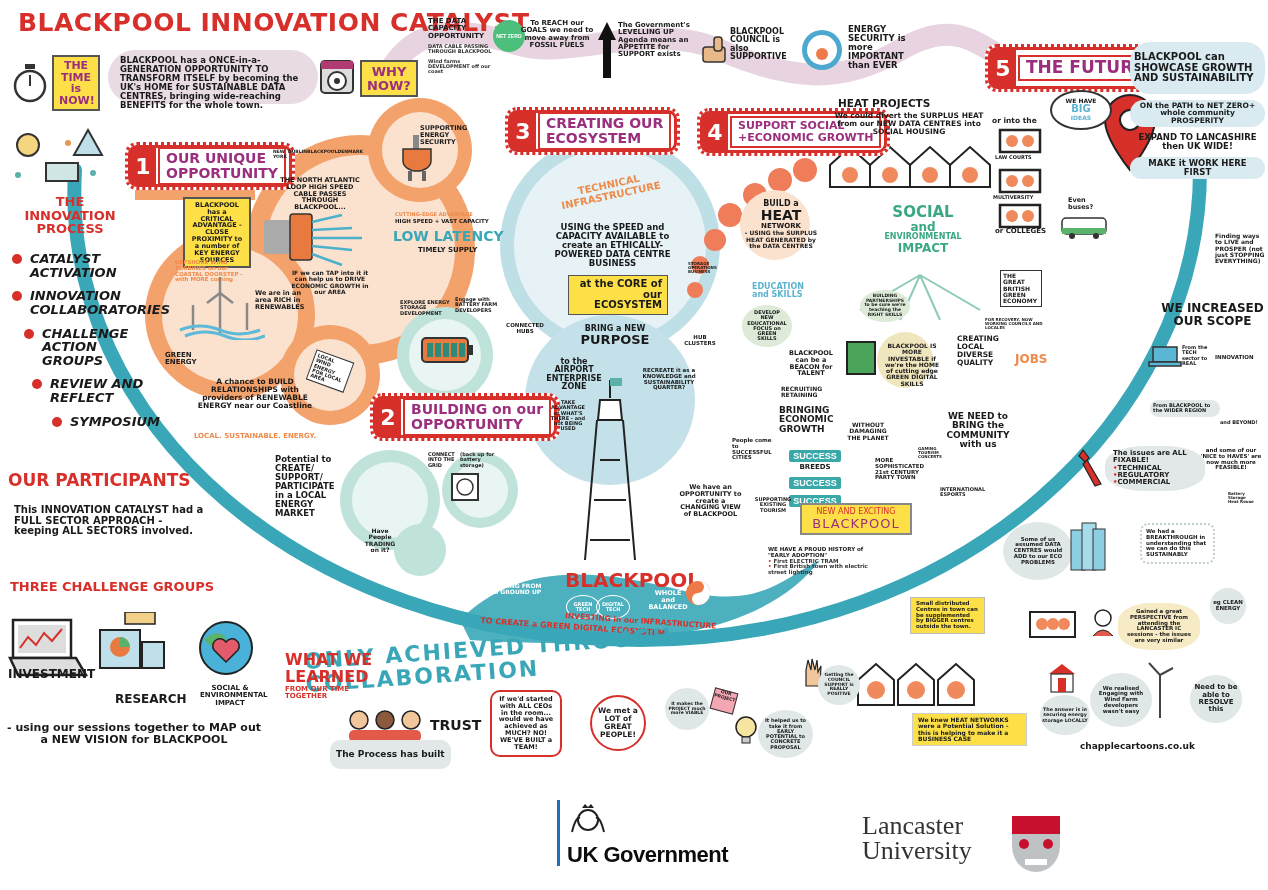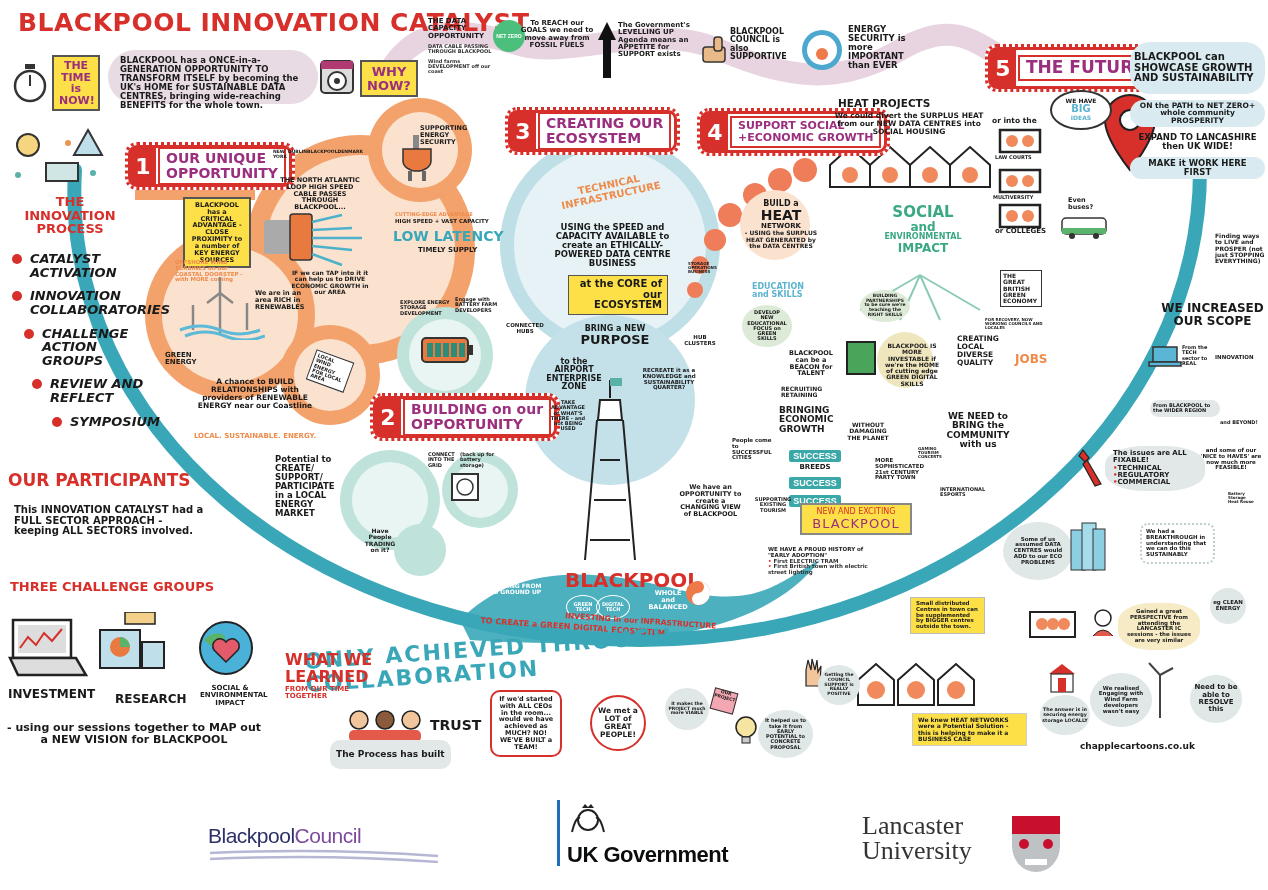--- a/index.html
+++ b/index.html
@@ -427,21 +427,21 @@
 <div class="abs hand red" style="left:8px;top:472px;font-size:17px">OUR PARTICIPANTS</div>
 <div class="abs hand" style="left:14px;top:505px;width:190px;font-size:10px">This INNOVATION CATALYST had a FULL SECTOR APPROACH - keeping ALL SECTORS involved.</div>
 <div class="abs hand red" style="left:10px;top:580px;font-size:13px">THREE CHALLENGE GROUPS</div>
 
 <svg class="abs" style="left:8px;top:615px" width="80" height="65">
   <rect x="5" y="5" width="58" height="38" fill="#fff" stroke="#222" stroke-width="2.5"></rect>
   <rect x="10" y="10" width="48" height="28" fill="#ddd"></rect>
   <polyline points="12,33 20,22 28,30 36,18 44,26 54,14" fill="none" stroke="#d7302b" stroke-width="2"></polyline>
   <path d="M2 43 L68 43 L78 60 L10 60 Z" fill="#ddd" stroke="#222" stroke-width="2.5"></path>
 </svg>
-<div class="abs hand" style="left:8px;top:688px;font-size:12px">INVESTMENT</div>
+<div class="abs hand" style="left:8px;top:668px;font-size:12px">INVESTMENT</div>
 
 <svg class="abs" style="left:95px;top:612px" width="75" height="70">
   <rect x="30" y="0" width="30" height="12" fill="#f3d08a" stroke="#222" stroke-width="1.5"></rect>
   <rect x="5" y="18" width="40" height="38" fill="#bfe0ea" stroke="#222" stroke-width="2"></rect>
   <circle cx="25" cy="35" r="10" fill="#e8793f"></circle>
     <path d="M25 35 L25 25 A10 10 0 0 1 35 35 Z" fill="#5ab36a"></path>
   <rect x="47" y="30" width="22" height="26" fill="#bfe0ea" stroke="#222" stroke-width="2"></rect>
 </svg>
 <div class="abs hand" style="left:115px;top:693px;font-size:12px">RESEARCH</div>
 
@@ -521,27 +521,20 @@
       <line x1="15" y1="15" x2="15" y2="58"></line>
       <line x1="15" y1="15" x2="4" y2="3"></line>
       <line x1="15" y1="15" x2="28" y2="8"></line>
       <line x1="15" y1="15" x2="15" y2="30"></line>
     </g>
 </svg>
 <div class="abs hand speech" style="left:1190px;top:675px;width:52px;height:48px;font-size:7px">Need to be able to RESOLVE this</div>
 <div class="abs hand" style="left:1080px;top:742px;font-size:9px">chapplecartoons.co.uk</div>
 
 <div class="logo-bar">
-  <div class="abs" style="left:208px;top:34px;font-size:21px;letter-spacing:-0.5px">
-    <span style="color:#2c2f68">Blackpool</span><span style="color:#7b4a9d">Council</span>
-    <svg width="232" height="14" style="display:block;margin-top:1px">
-      <path d="M2 4 q115 -5 228 3" stroke="#b6b7d4" stroke-width="2.5" fill="none"></path>
-      <path d="M2 10 q115 -5 228 3" stroke="#b6b7d4" stroke-width="2.5" fill="none"></path>
-    </svg>
-  </div>
   <div class="abs" style="left:557px;top:10px;width:3px;height:66px;background:#1d70b8"></div>
   <svg class="abs" style="left:568px;top:12px" width="40" height="34">
     <circle cx="20" cy="18" r="10" fill="none" stroke="#222" stroke-width="2"></circle>
     <path d="M14 6 l3 -4 l3 3 l3 -3 l3 4 z" fill="#222"></path>
     <path d="M4 30 q4 -16 8 -14 M36 30 q-4 -16 -8 -14" stroke="#222" stroke-width="2" fill="none"></path>
   </svg>
   <div class="abs" style="left:567px;top:52px;font-size:22px;font-weight:bold;letter-spacing:-0.5px;color:#0b0c0c">UK Government</div>
   <div class="abs" style="left:862px;top:24px;font-family:'Liberation Serif',serif;font-size:26px;line-height:0.95;color:#333">
     <div>Lancaster</div>
     <div>University</div>

